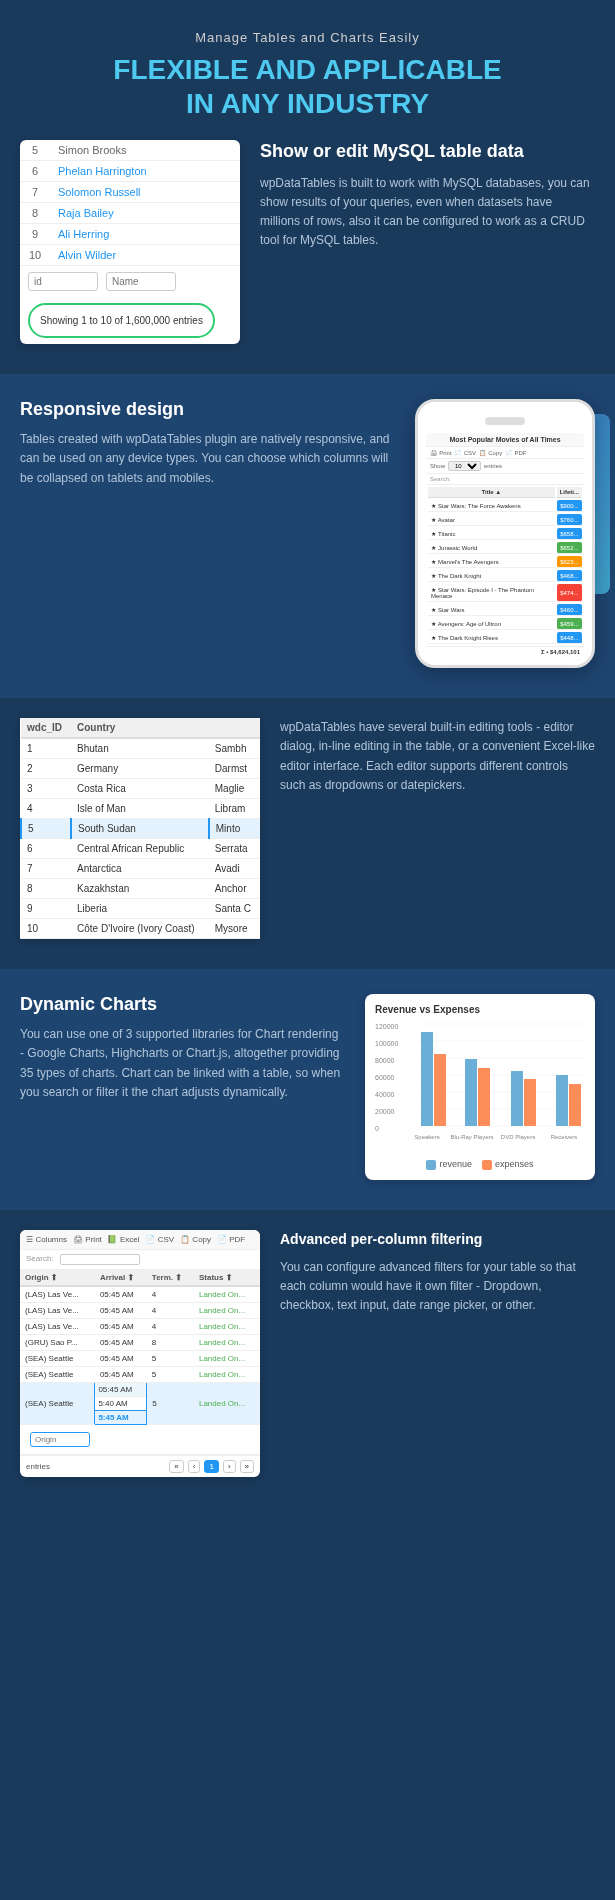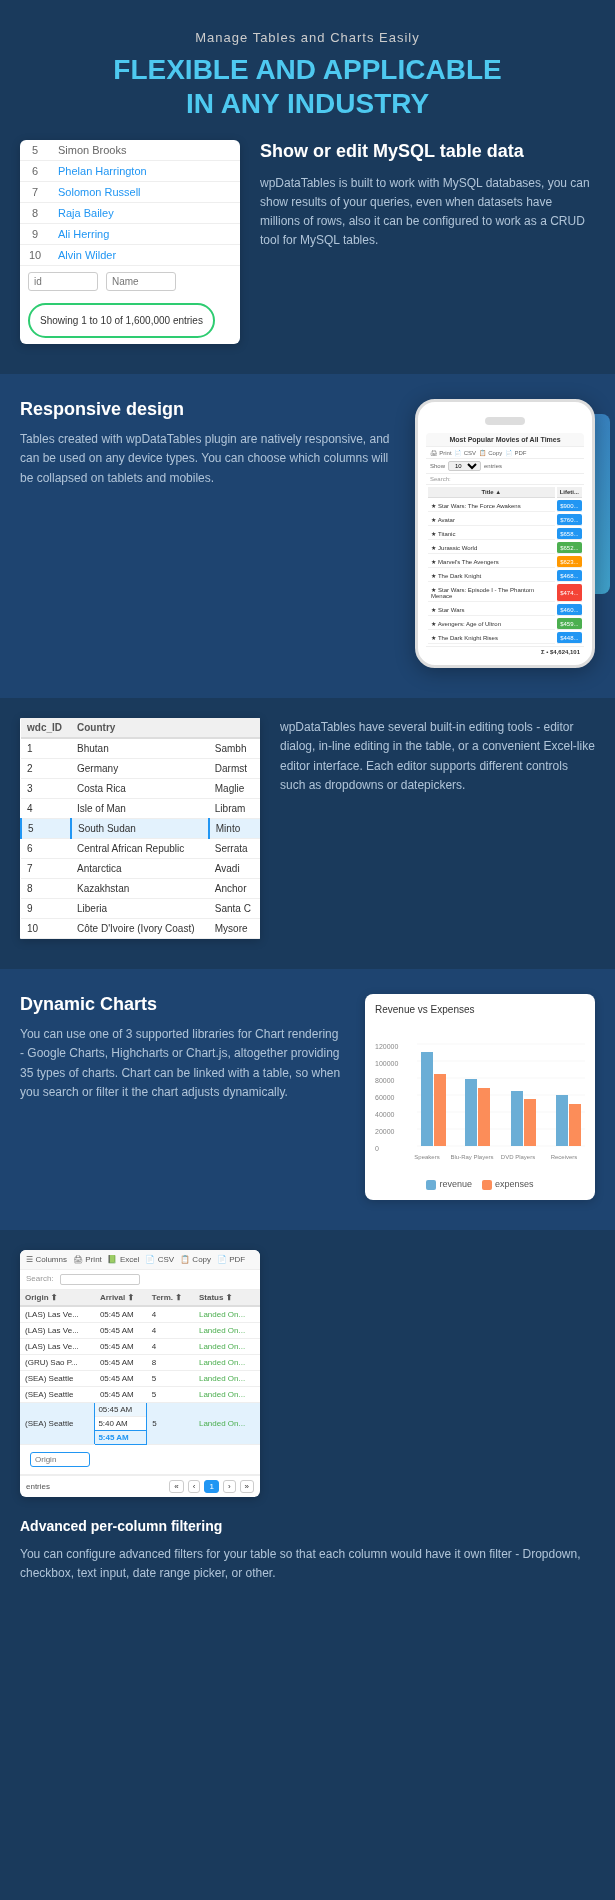--- a/index.html
+++ b/index.html
@@ -303,23 +303,23 @@
     .chart-wrapper {
       background: #fff;
       border-radius: 8px;
       padding: 10px;
       min-width: 220px;
       flex-shrink: 0;
       box-shadow: 0 2px 10px rgba(0,0,0,0.2);
     }
     .chart-title {
       font-size: 10px;
-      font-weight: normal;
+      font-weight: bold;
       color: #333;
-      margin-bottom: 24px;
+      margin-bottom: 4px;
     }
     .chart-svg-area {
       width: 100%;
     }
     .chart-legend {
       display: flex;
       gap: 10px;
       margin-top: 6px;
       font-size: 9px;
       color: #555;
@@ -334,21 +334,20 @@
       vertical-align: middle;
     }
 
     
     .section-filtering {
       background: #1a3a5c;
       display: flex;
       align-items: flex-start;
       padding: 20px 20px 40px;
       gap: 20px;
-      flex-direction: column;
     }
     .filter-table-wrapper {
       background: #fff;
       border-radius: 6px;
       overflow: hidden;
       min-width: 240px;
       flex-shrink: 0;
       box-shadow: 0 2px 10px rgba(0,0,0,0.2);
       font-size: 9px;
       color: #333;

